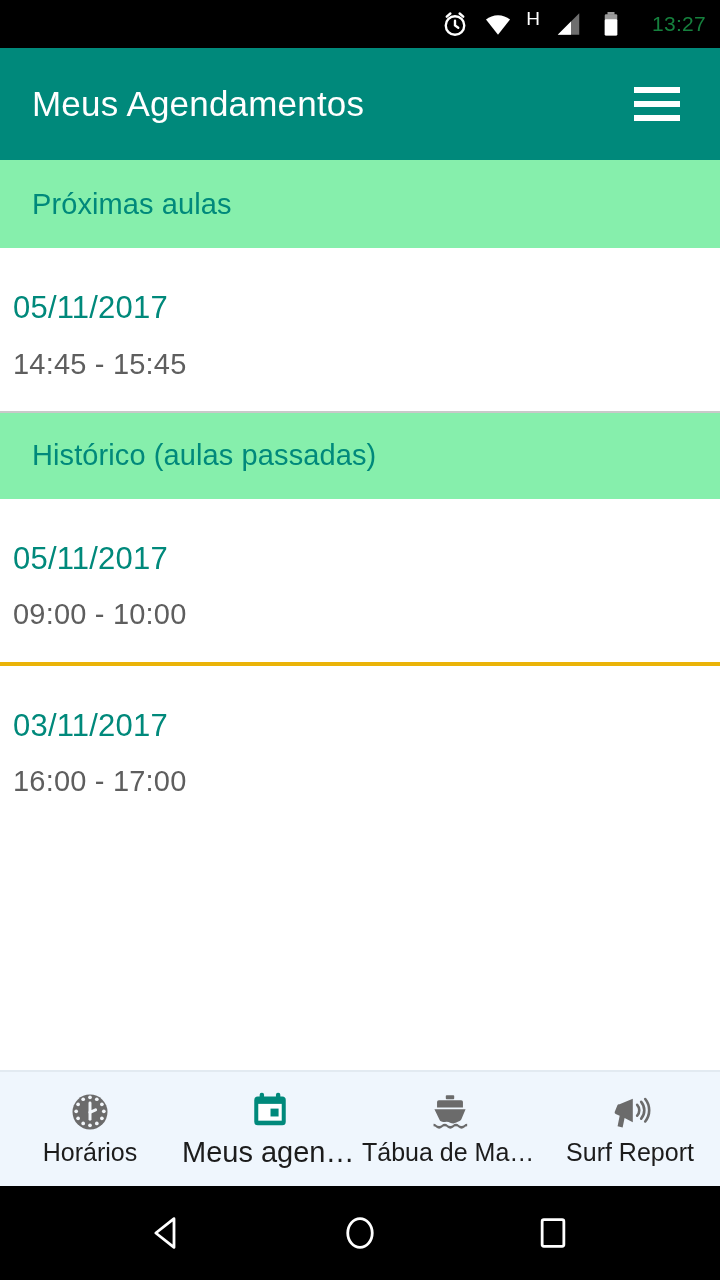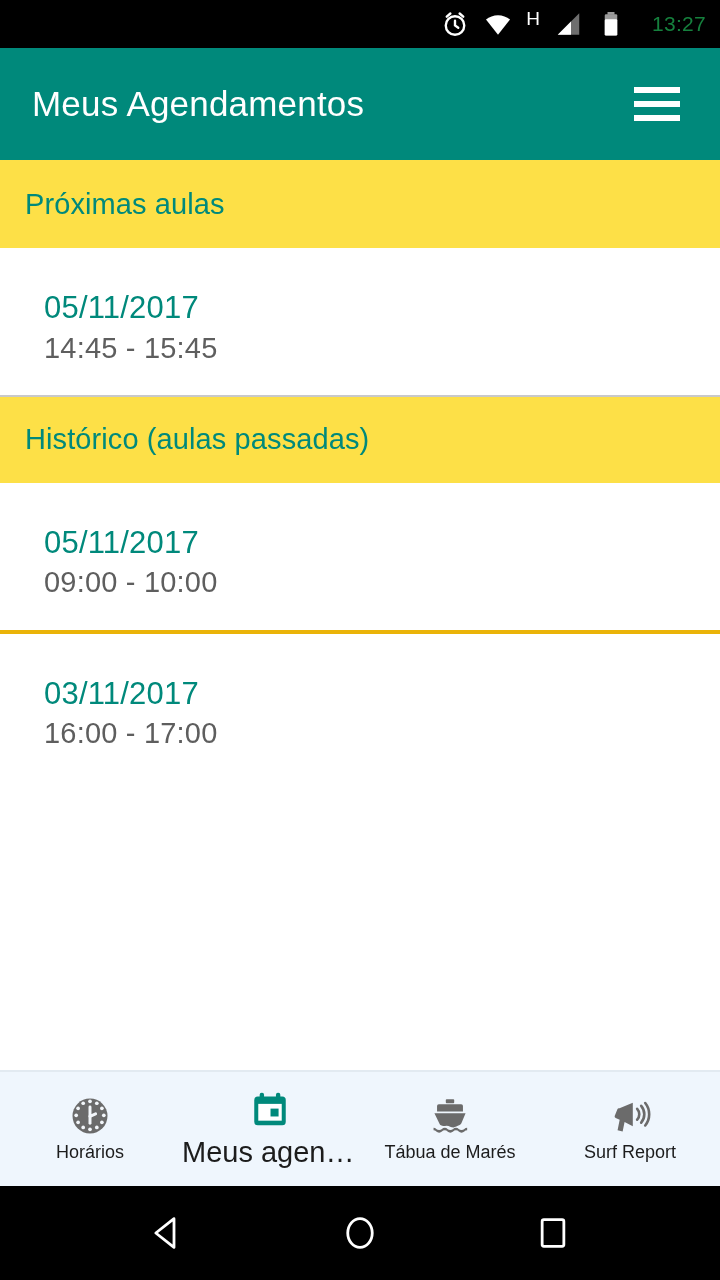--- a/index.html
+++ b/index.html
@@ -89,42 +89,42 @@
 
   
   .content {
     flex: 1 1 auto;
     background: #ffffff;
     overflow: hidden;
     position: relative;
   }
 
   .section-header {
-    background: #fde047;
+    background: #86efac;
     height: 88px;
     display: flex;
     align-items: center;
-    padding: 0 25px;
+    padding: 0 32px;
   }
   .section-header.with-top-rule {
     border-top: 2px solid #c9c9c9;
   }
   .section-header-label {
     color: #00897b;
     font-size: 29px;
     letter-spacing: 0.1px;
     white-space: nowrap;
   }
 
   .appt-item {
     background: #ffffff;
-    padding: 42px 32px 30px 44px;
+    padding: 42px 32px 30px 13px;
     display: flex;
     flex-direction: column;
-    gap: 4px;
+    gap: 20px;
   }
   .appt-item.divided {
     border-top: 4px solid #eab308;
   }
   .appt-date {
     color: #00897b;
     font-size: 31px;
     letter-spacing: 0.2px;
     line-height: 1.18;
   }
@@ -155,21 +155,21 @@
     min-width: 0;
     padding: 0 2px;
   }
   .nav-icon {
     height: 42px;
     display: flex;
     align-items: center;
     justify-content: center;
   }
   .nav-label {
-    font-size: 18px;
+    font-size: 25px;
     color: #1c1c1c;
     white-space: nowrap;
     overflow: hidden;
     text-overflow: ellipsis;
     max-width: 100%;
     text-align: center;
     line-height: 1.1;
   }
   .nav-tab.active .nav-label {
     font-size: 29px;

